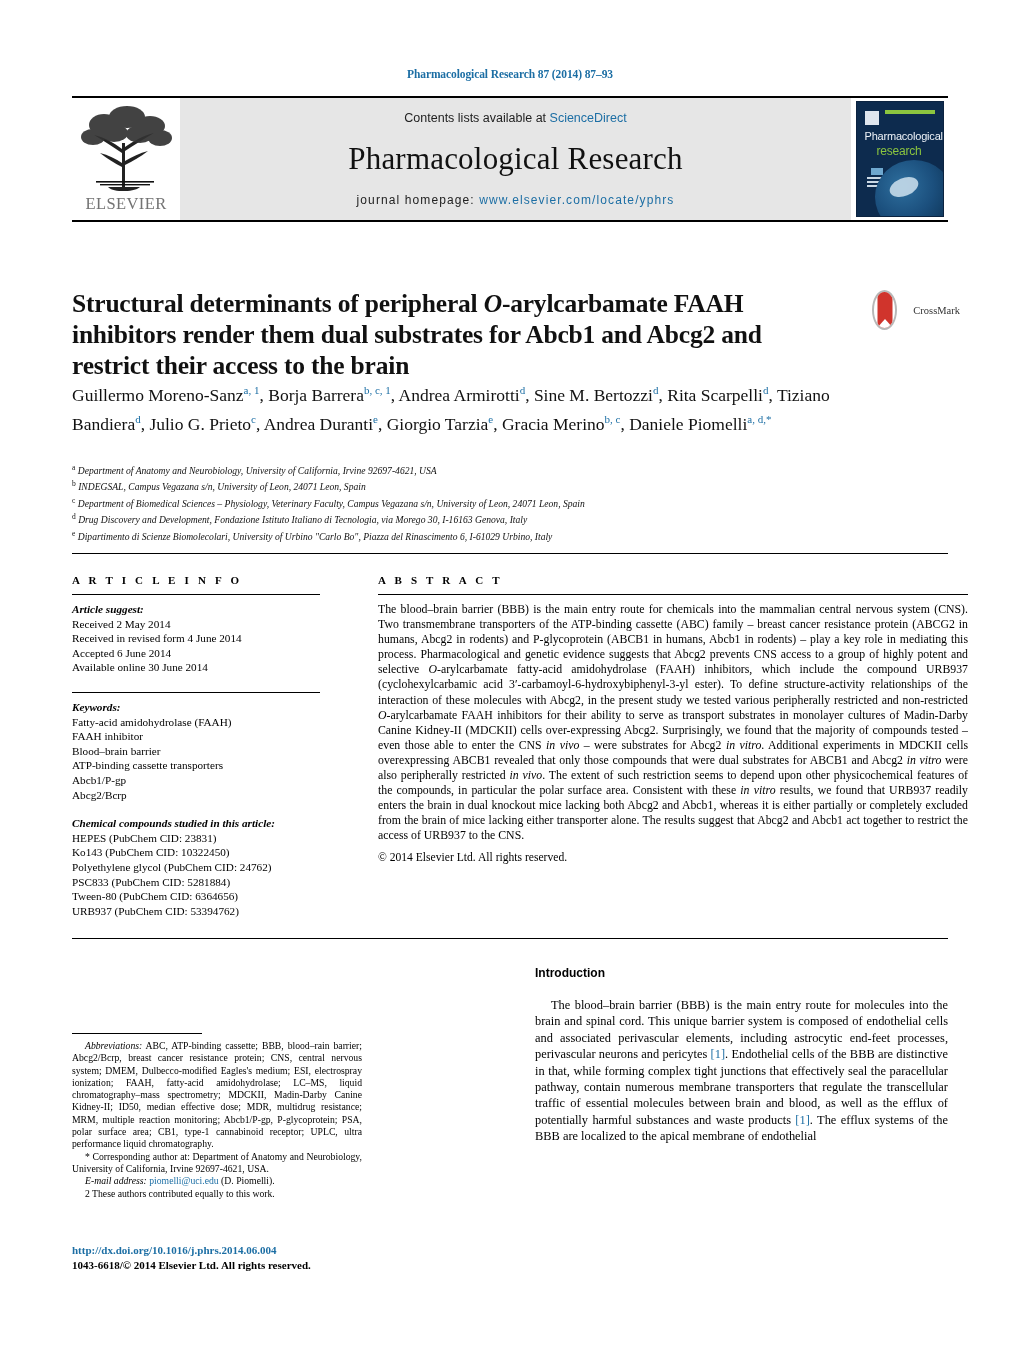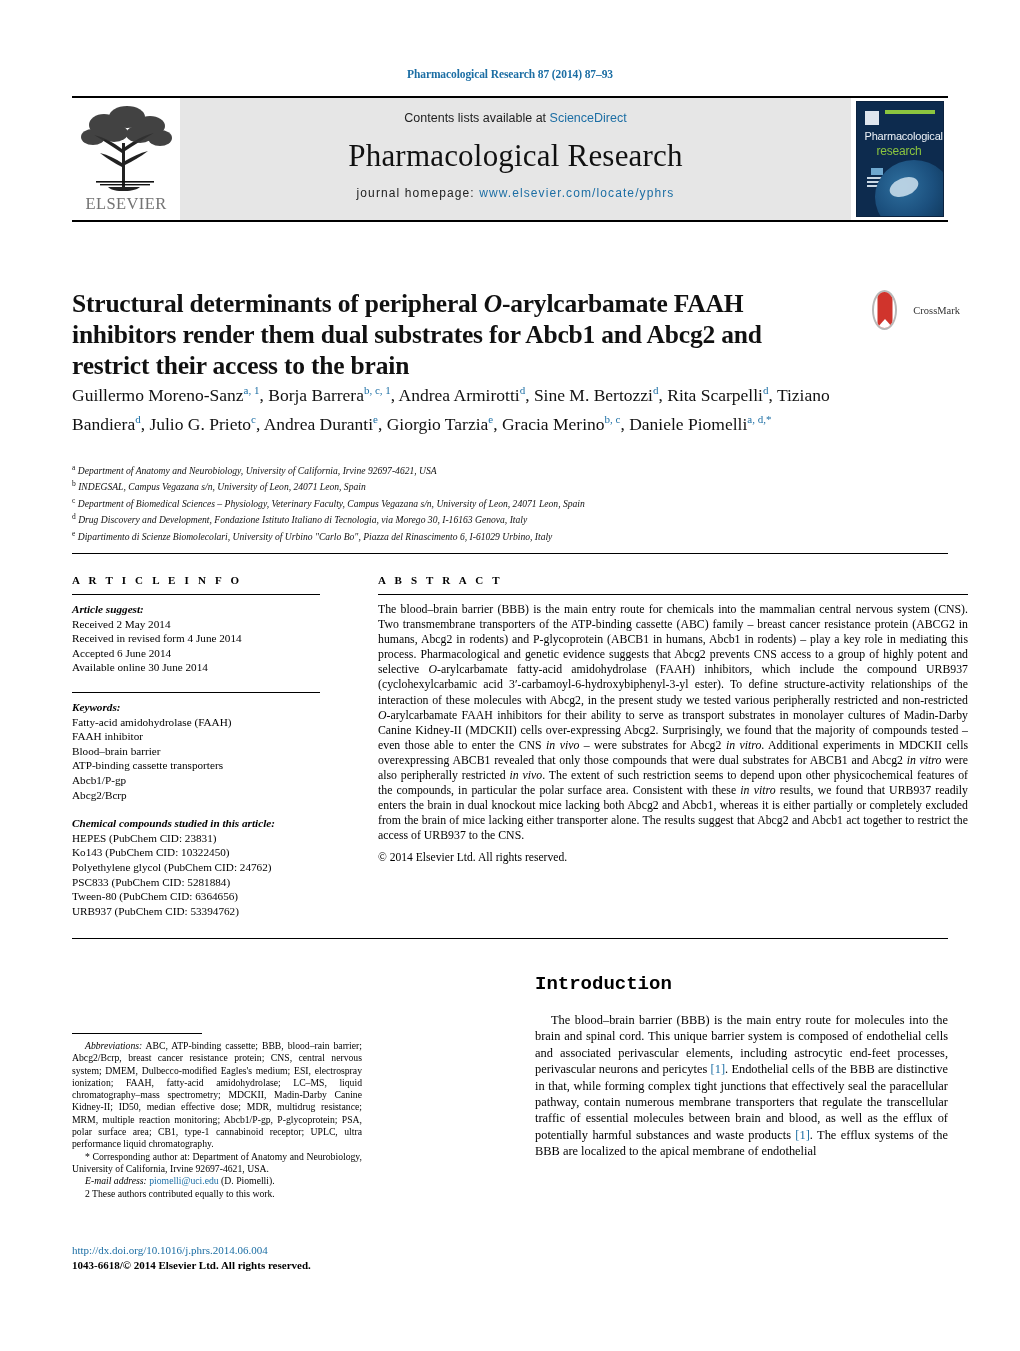--- a/index.html
+++ b/index.html
@@ -71,21 +71,21 @@
     font-weight: normal;
     margin-top: -1px;
   }
   .mast-center {
     flex: 1 1 auto;
     background: #e6e6e6;
     display: flex;
     flex-direction: column;
     align-items: center;
     justify-content: space-between;
-    padding: 13px 0 20px 0;
+    padding: 13px 0 13px 0;
     box-sizing: border-box;
   }
   .contents-line {
     font-family: "Liberation Sans", sans-serif;
     font-size: 12.5px;
     color: #222;
   }
   .contents-line .sd {
     color: #1c6ea4;
   }
@@ -305,33 +305,33 @@
   .footnotes p.indent { text-indent: 13px; }
 
   
   .doiblock {
     position: absolute;
     left: 72px; top: 1243px; width: 400px;
     font-family: "Liberation Serif", serif;
     font-size: 11px;
     line-height: 14.5px;
   }
-  .doiblock .doi { color: #1c6ea4; font-weight: normal; }
+  .doiblock .doi { color: #1c6ea4; font-weight: bold; }
   .doiblock .cc { font-weight: bold; }
 
   
   .intro {
     position: absolute;
     left: 535px; top: 962px; width: 413px;
   }
   .intro h2 {
-    font-family: Liberation Mono, monospace;
-    font-size: 19px;
+    font-family: Liberation Sans, sans-serif;
+    font-size: 12px;
     font-weight: bold;
-    margin: 11px 0 17px 0;
+    margin: 4px 0 17px 0;
   }
   .intro p {
     font-family: "Liberation Serif", serif;
     font-size: 12.4px;
     line-height: 16.4px;
     text-align: justify;
     margin: 0;
     text-indent: 16px;
   }
   .intro .ref { color: #1c6ea4; }

